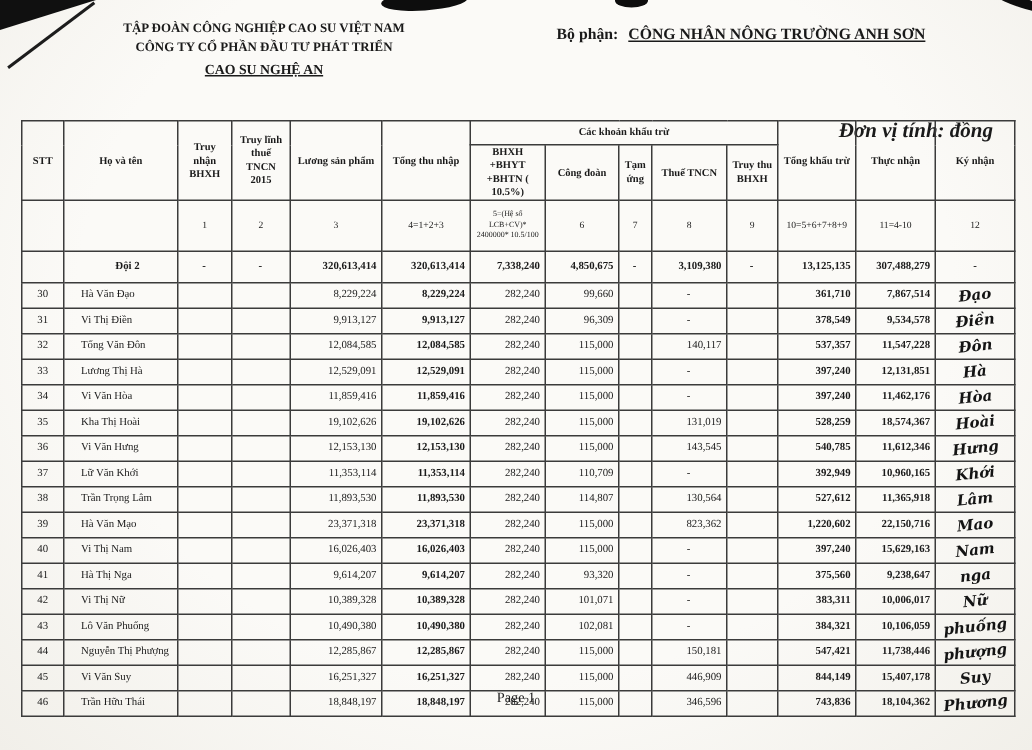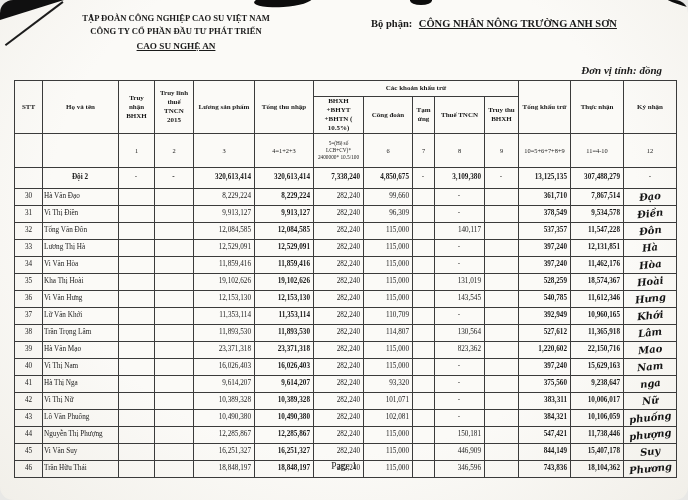--- a/index.html
+++ b/index.html
@@ -1,56 +1,56 @@
 <!DOCTYPE html>
 <html><head>
 <meta charset="utf-8">
 <style>
   html,body{margin:0;padding:0;background:#e8e8e6;}
   .page{position:relative;width:688px;height:500px;background:#f9f8f4;
         font-family:"Liberation Serif",serif;color:#1a1a1a;overflow:hidden;
-        background-image:radial-gradient(ellipse at 50% 40%, #fbfaf7 60%, #f1efe9 100%);border-radius:13px;}
+        background-image:radial-gradient(ellipse at 50% 40%, #fbfaf7 60%, #f1efe9 100%);}
 
   
   .corner-tri{position:absolute;left:0;top:0;width:0;height:0;
               border-top:20px solid #101010;border-right:64px solid transparent;}
   .fold-line{position:absolute;left:6px;top:44px;width:72px;height:2px;background:#1c1c1c;
              transform:rotate(-37deg);transform-origin:left bottom;}
   .blob{position:absolute;background:#0d0d0d;border-radius:50%;}
   .blob1{left:254px;top:-6px;width:58px;height:13px;transform:rotate(-4deg);}
   .blob2{left:410px;top:-4px;width:22px;height:9px;}
   .blob3{left:658px;top:-3px;width:40px;height:7px;transform:rotate(20deg);}
 
   
   .org{position:absolute;left:28px;top:12px;width:296px;text-align:center;
        font-weight:bold;font-size:8.6px;line-height:1.55;}
   .org .org-name{font-size:9.2px;text-decoration:underline;}
   .doc-head{position:absolute;left:304px;top:13px;width:380px;text-align:center;}
   .doc-title{font-weight:bold;font-size:14px;letter-spacing:.2px;}
   .doc-dept{font-weight:bold;font-size:10.5px;margin-top:5px;}
   .doc-dept .dept-name{text-decoration:underline;margin-left:4px;}
-  .unit-note{position:absolute;left:430px;top:64px;width:232px;text-align:right;
-             font-weight:bold;font-style:italic;font-size:11px;}
+  .unit-note{position:absolute;left:430px;top:80px;width:232px;text-align:right;
+             font-weight:bold;font-style:italic;font-size:14px;}
 
   
   table{position:absolute;left:14px;top:80px;width:662px;border-collapse:collapse;
         table-layout:fixed;}
   th,td{border:1px solid #3b3b3b;padding:0 2px;overflow:hidden;}
   th{font-weight:bold;text-align:center;font-size:7px;line-height:1.3;}
   tr.r-group{height:16px;}
   tr.r-label{height:34px;}
   tr.r-formula{height:34px;}
   tr.r-formula th{font-weight:normal;font-size:6.4px;}
   tr.r-formula th.f-long{font-size:5.3px;line-height:1.35;}
   tbody td{font-size:7.2px;height:16px;line-height:1.1;}
   tbody tr.summary{height:21px;}
   tbody tr.summary td{font-weight:bold;}
   tbody tr.summary td.name{text-align:center;}
   td.stt{text-align:center;}
-  td.name{text-align:left;padding-left:1px;white-space:nowrap;}
+  td.name{text-align:left;padding-left:11px;white-space:nowrap;}
   td.num{text-align:right;padding-right:3px;}
   td.dash{text-align:center;}
   td.b{font-weight:bold;}
   td.sigcell{text-align:center;overflow:visible;}
   .sig{display:inline-block;font-family:"DejaVu Serif",serif;font-style:italic;
        font-weight:bold;font-size:10px;color:#141414;transform:rotate(-6deg);
        white-space:nowrap;}
 
   .page-footer{position:absolute;left:0;right:0;top:461px;text-align:center;
                font-size:9.5px;color:#222;}

